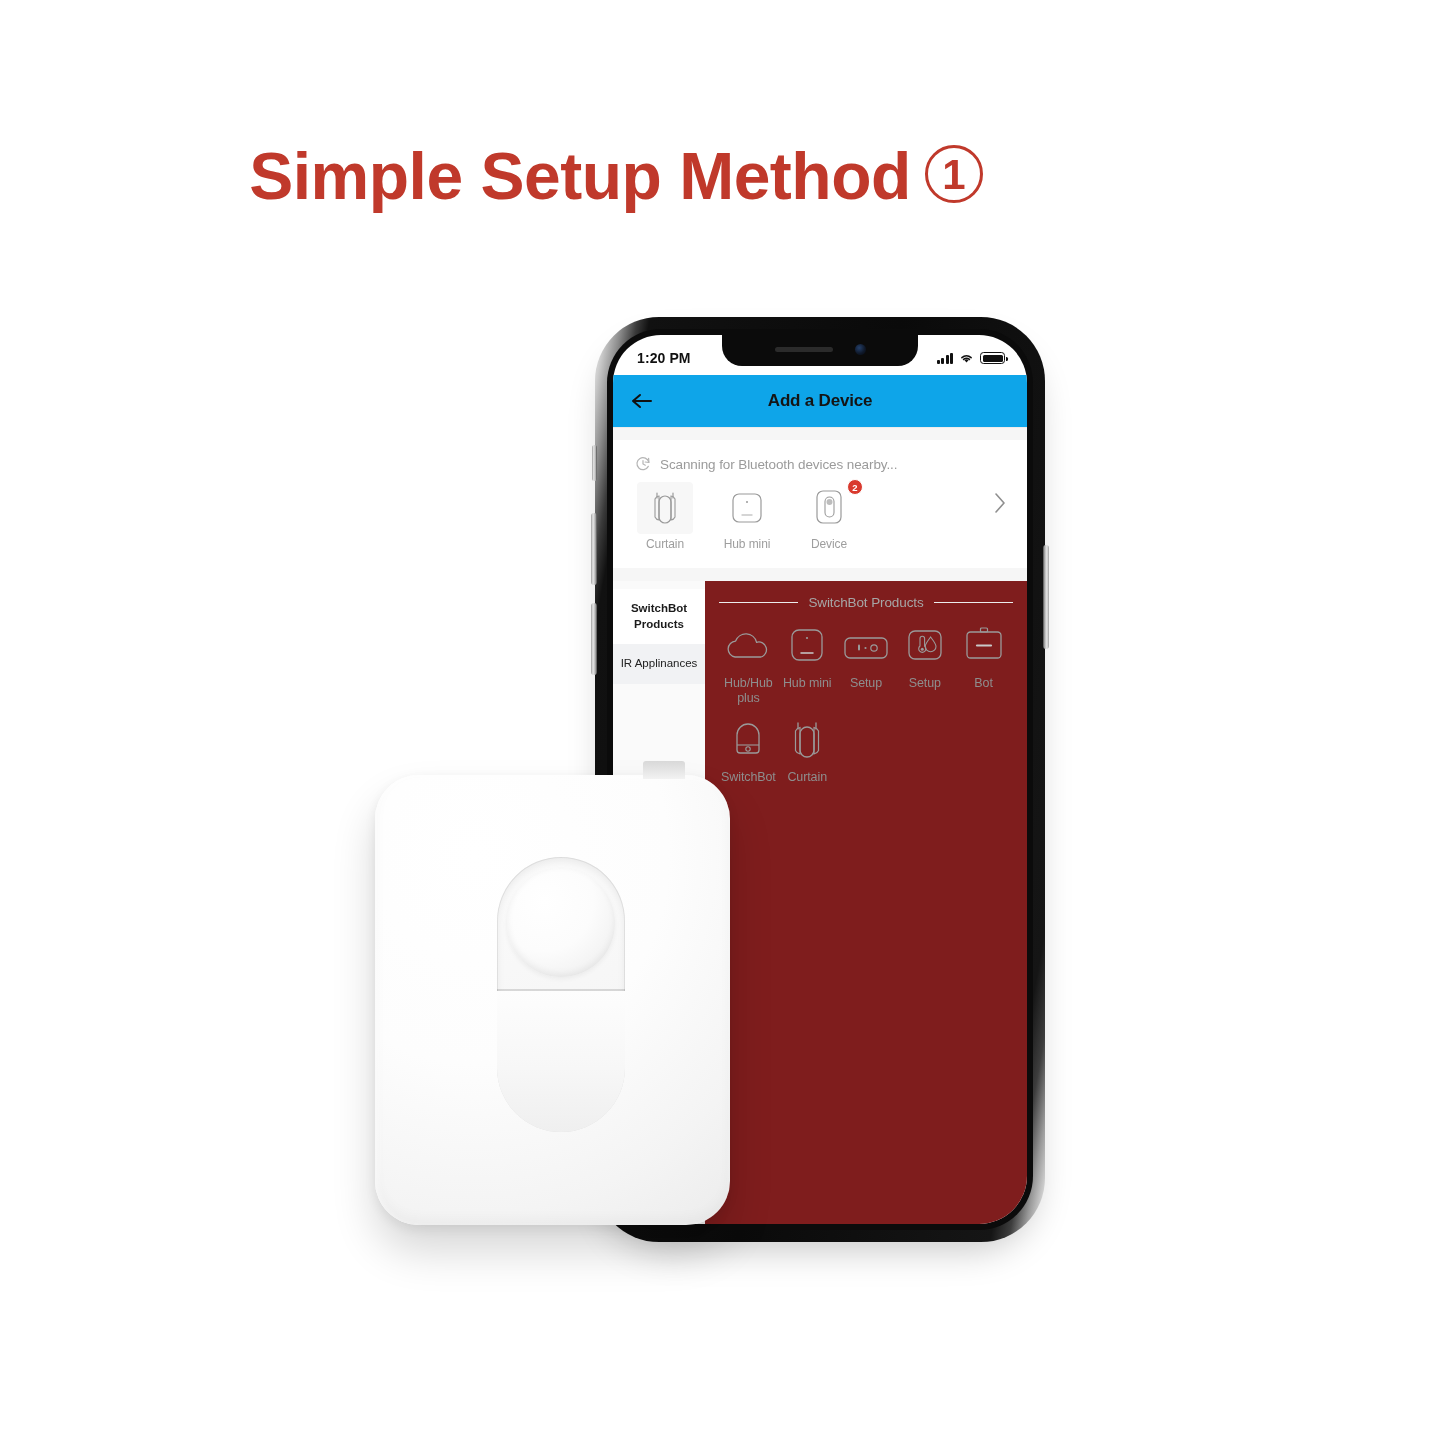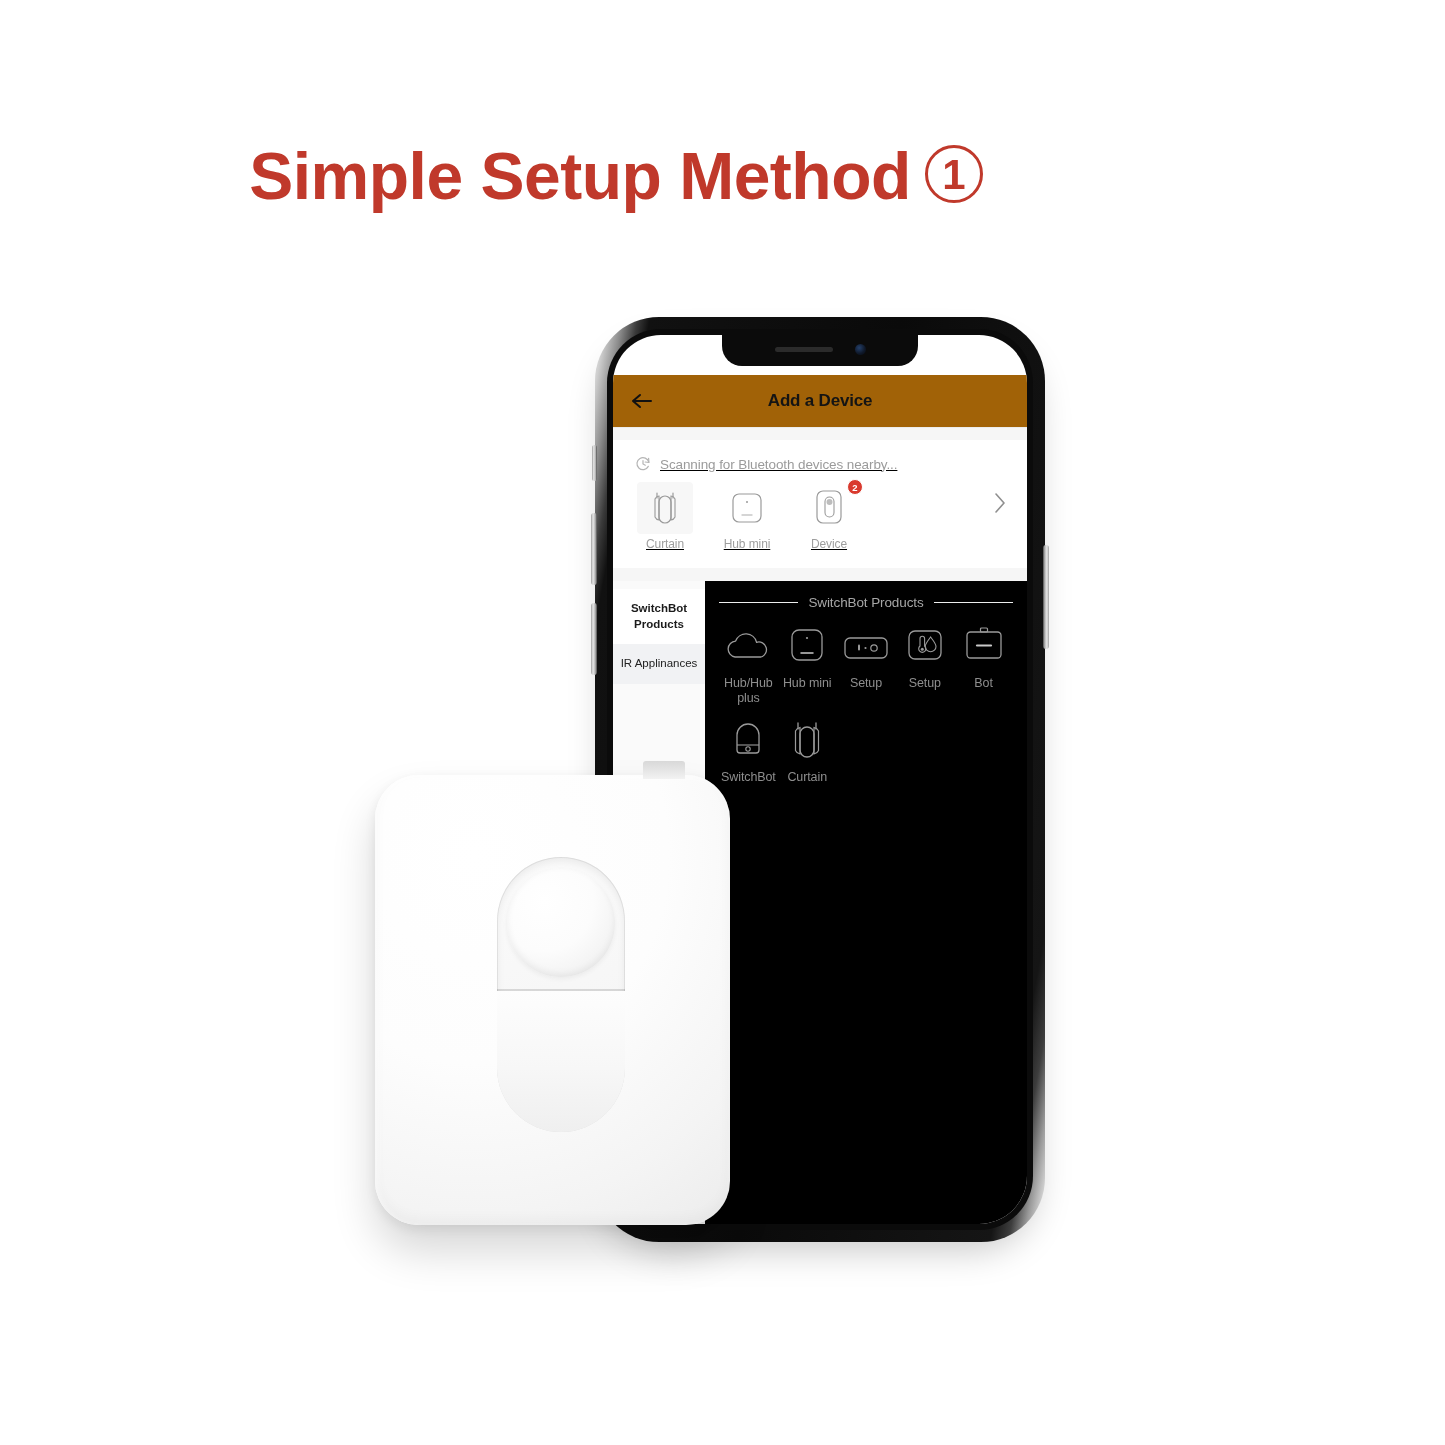--- a/index.html
+++ b/index.html
@@ -192,21 +192,21 @@
     border-radius: 1.5px;
   }
 
   
   .navbar {
     position: absolute;
     top: 40px; left: 0; right: 0;
     height: 52px;
     display: flex;
     align-items: center;
-    background: #a16207;
+    background: #0ea5e9;
   }
   .nav-back {
     width: 58px;
     display: flex;
     align-items: center;
     justify-content: center;
     cursor: pointer;
   }
   .nav-title {
     flex: 1;
@@ -230,21 +230,20 @@
     position: absolute;
     top: 93px; left: 0; right: 0;
     height: 12px;
     background: #f6f6f6;
   }
   .scan-section {
     position: absolute;
     top: 105px; left: 0; right: 0;
     height: 128px;
     background: #fff;
-    text-decoration: underline;
   }
   .scan-head {
     display: flex;
     align-items: center;
     gap: 9px;
     padding: 16px 0 0 22px;
   }
   .scan-label {
     font-size: 13.5px;
     color: #9b9b9b;
@@ -306,21 +305,21 @@
     top: 233px; left: 0; right: 0;
     height: 13px;
     background: #f6f6f6;
   }
 
   
   .catalog {
     position: absolute;
     top: 246px; left: 0; right: 0; bottom: 0;
     display: flex;
-    background: #000000;
+    background: #7f1d1d;
   }
   .sidebar {
     width: 92px;
     background: #fafafa;
     padding-top: 8px;
     box-sizing: border-box;
     flex: none;
   }
   .side-item {
     padding: 12px 6px;
@@ -472,20 +471,41 @@
   <div class="side-btn btn-power"></div>
 
   <div class="phone-bezel">
     <div class="screen">
 
       <div class="notch">
         <div class="speaker"></div>
         <div class="front-cam"></div>
       </div>
 
+      <div class="statusbar">
+        <div class="status-time">1:20 PM</div>
+        <div class="status-right">
+          <div class="sig">
+              <i></i>
+              <i></i>
+              <i></i>
+              <i></i>
+            </div>
+          <span>
+            <svg width="15" height="12" viewBox="0 0 15 12">
+              <path d="M7.5 10.6 L5.3 8.1 a3.4 3.4 0 0 1 4.4 0 Z" fill="#111"></path>
+              <path d="M2.9 5.6 a7 7 0 0 1 9.2 0" stroke="#111" stroke-width="1.6" fill="none" stroke-linecap="round"></path>
+              <path d="M4.6 7.4 a4.6 4.6 0 0 1 5.8 0" stroke="#111" stroke-width="1.6" fill="none" stroke-linecap="round"></path>
+            </svg>
+          </span>
+          <div class="battery">
+              <span></span>
+            </div>
+        </div>
+      </div>
 
       <div class="navbar">
         <div class="nav-back">
           <span>
             <svg width="24" height="18" viewBox="0 0 24 18">
               <path d="M10 3 L3 9 L10 15 M3 9 L21 9" stroke="#111" stroke-width="2" fill="none" stroke-linecap="round" stroke-linejoin="round"></path>
             </svg>
           </span>
         </div>
         <div class="nav-title">Add a Device</div>

